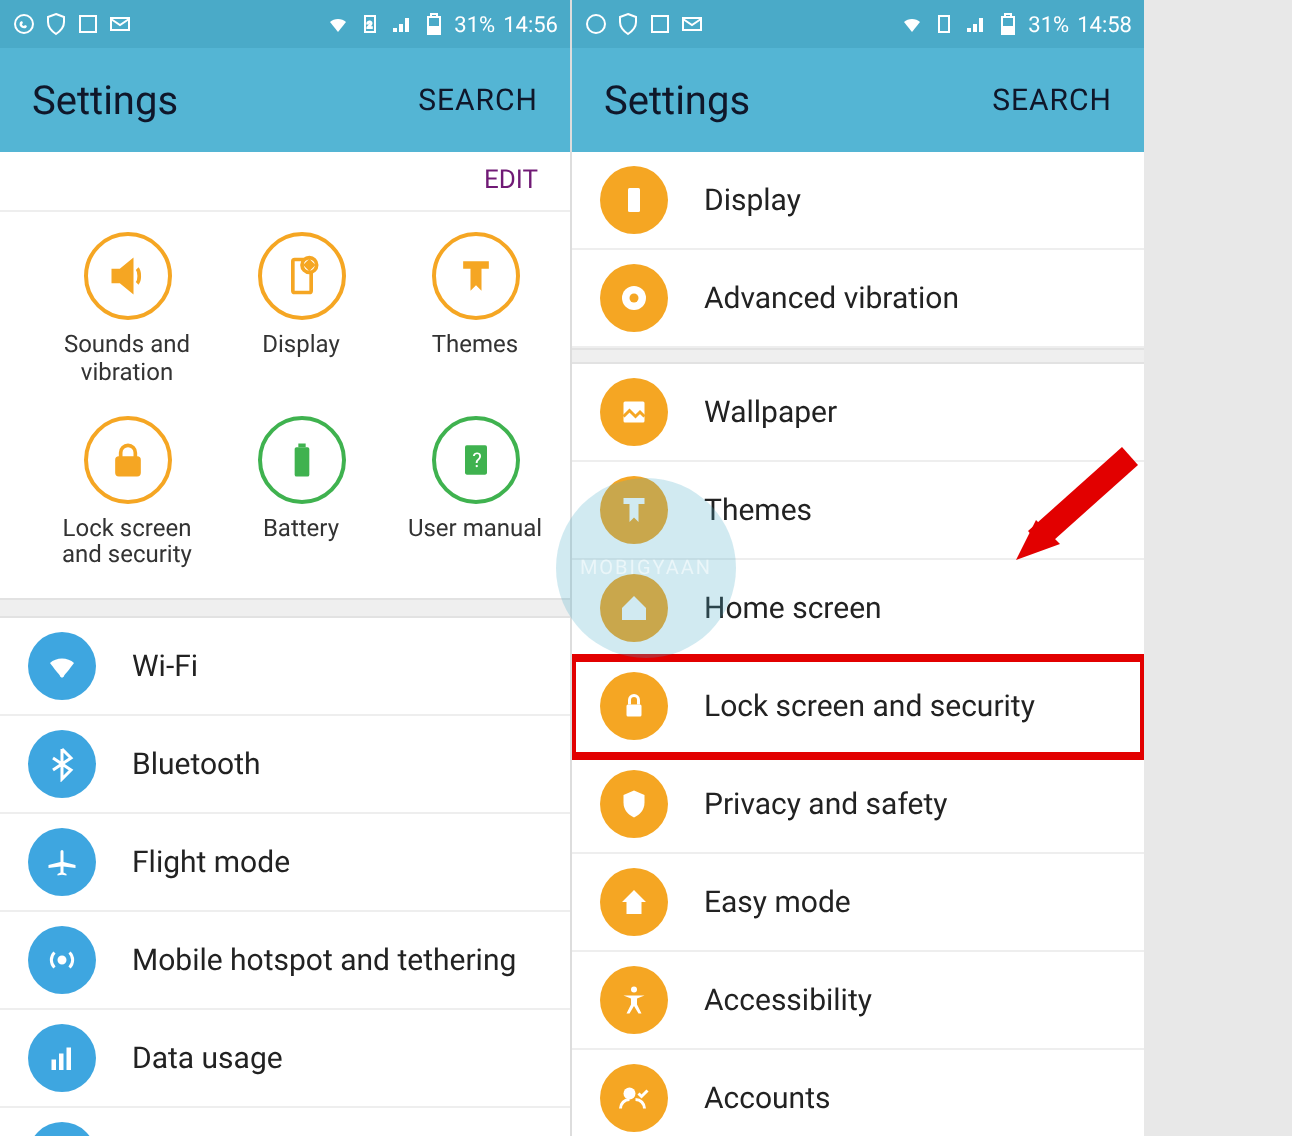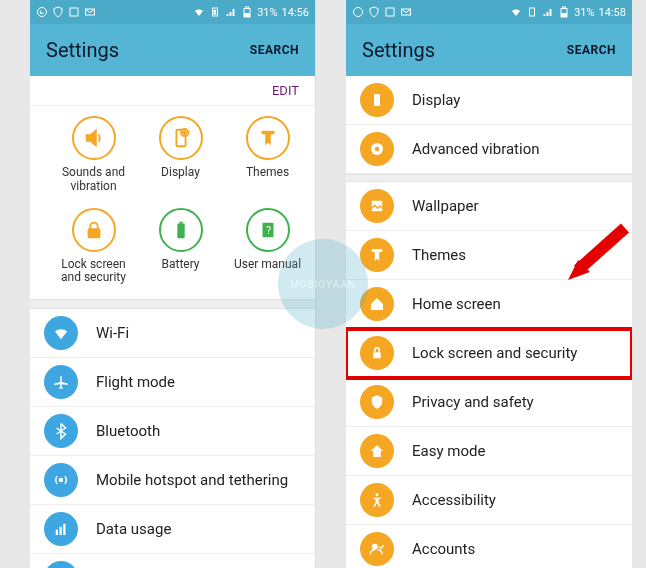--- a/index.html
+++ b/index.html
@@ -15,21 +15,20 @@
     display: flex;
     width: 646px;
     height: 568px;
   }
   .phone {
     width: 286px;
     height: 568px;
     background: #fff;
     position: relative;
     overflow: hidden;
-    margin-left: 30px;
   }
   .phone:first-child { border-right: 1px solid #ddd; }
 
   
   .statusbar {
     height: 24px;
     background: #4aaac8;
     color: #fff;
     display: flex;
     align-items: center;
@@ -44,21 +43,21 @@
   
   .appheader {
     height: 52px;
     background: #54b5d4;
     display: flex;
     align-items: center;
     padding: 0 16px;
     color: #0f172a;
   }
   .appheader .title { font-size: 20px; font-weight: 400; }
-  .appheader .search { margin-left: auto; font-size: 12px; letter-spacing: .5px; font-weight: bold; }
+  .appheader .search { margin-left: auto; font-size: 15px; letter-spacing: .5px; }
 
   
   .editrow {
     height: 30px;
     display: flex;
     align-items: center;
     justify-content: flex-end;
     padding: 0 16px;
     color: #701a75;
     font-size: 13px;
@@ -288,33 +287,33 @@
         <div class="ric blue">
             <svg viewBox="0 0 24 24" fill="#fff">
               <path d="M12 20c5-6 5-6 8-10-4-4-12-4-16 0 3 4 3 4 8 10z"></path>
               <circle cx="12" cy="18" r="1.5"></circle>
             </svg>
           </div>
         <span>Wi-Fi</span>
       </div>
       <div class="row">
         <div class="ric blue">
-            <svg viewBox="0 0 24 24" fill="#fff">
-              <path d="M21 14l-8-2V5a1 1 0 00-2 0v7l-8 2v2l8-1v4l-2 1v1l3-.5 3 .5v-1l-2-1v-4l8 1z"></path>
-            </svg>
-          </div>
-        <span>Flight mode</span>
-      </div>
-      <div class="row">
-        <div class="ric blue">
             <svg viewBox="0 0 24 24" fill="none" stroke="#fff" stroke-width="2">
               <path d="M12 2v20l6-6-12-8m0 8l12-8-6-6"></path>
             </svg>
           </div>
         <span>Bluetooth</span>
+      </div>
+      <div class="row">
+        <div class="ric blue">
+            <svg viewBox="0 0 24 24" fill="#fff">
+              <path d="M21 14l-8-2V5a1 1 0 00-2 0v7l-8 2v2l8-1v4l-2 1v1l3-.5 3 .5v-1l-2-1v-4l8 1z"></path>
+            </svg>
+          </div>
+        <span>Flight mode</span>
       </div>
       <div class="row">
         <div class="ric blue">
             <svg viewBox="0 0 24 24" fill="none" stroke="#fff" stroke-width="2">
               <circle cx="12" cy="12" r="2" fill="#fff"></circle>
               <path d="M7 17a7 7 0 010-10M17 7a7 7 0 010 10"></path>
             </svg>
           </div>
         <span>Mobile hotspot and tethering</span>
       </div>

